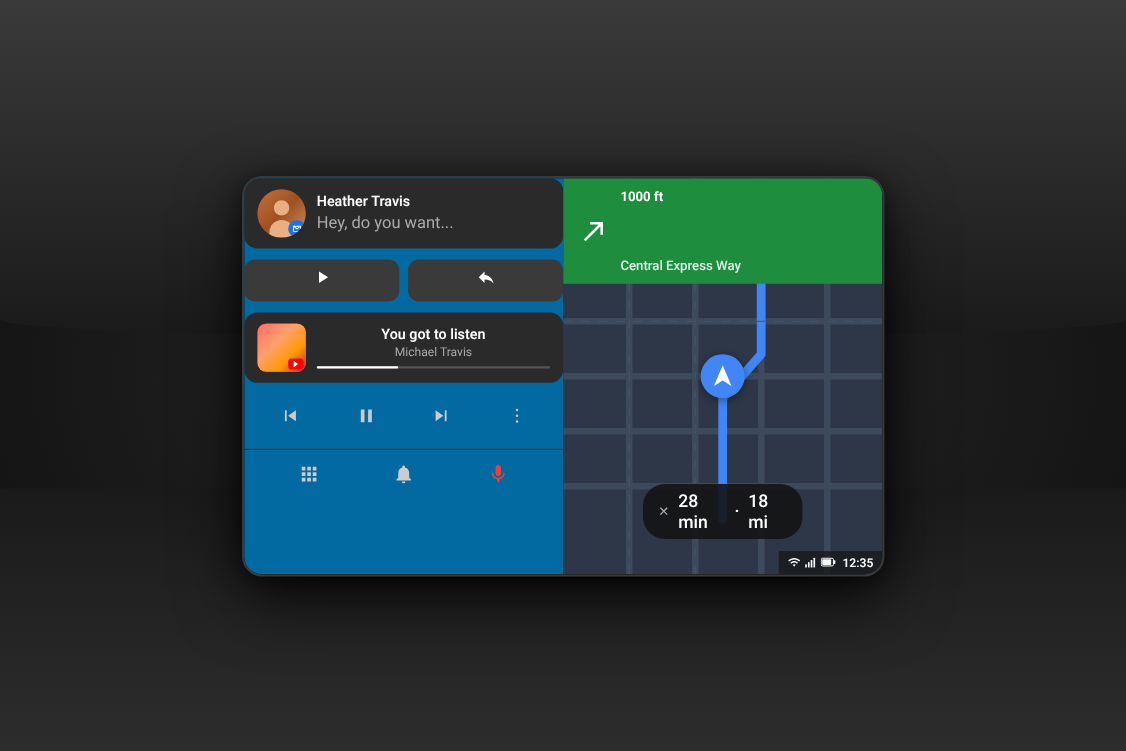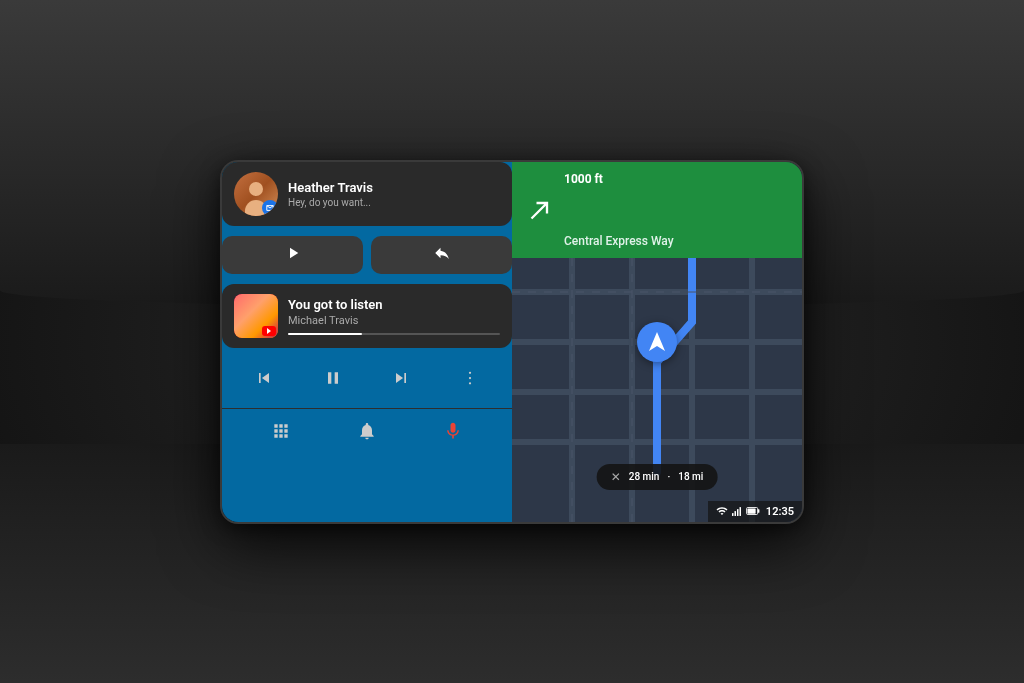--- a/index.html
+++ b/index.html
@@ -145,21 +145,21 @@
     }
 
     .message-name {
       font-size: 13px;
       font-weight: 600;
       color: #ffffff;
       margin-bottom: 2px;
     }
 
     .message-preview {
-      font-size: 10px;
+      font-size: 15px;
       color: #aaaaaa;
     }
 
     
     .action-buttons {
       display: flex;
       gap: 8px;
     }
 
     .action-btn {
@@ -180,20 +180,21 @@
     }
 
     
     .music-card {
       background: #2a2a2a;
       border-radius: 12px;
       padding: 10px 12px;
       display: flex;
       align-items: center;
       gap: 10px;
+      text-align: center;
     }
 
     .album-art {
       width: 44px;
       height: 44px;
       border-radius: 8px;
       background: linear-gradient(135deg, #e91e63 0%, #ff5722 50%, #ff9800 100%);
       flex-shrink: 0;
       display: flex;
       align-items: center;
@@ -384,21 +385,21 @@
       gap: 8px;
       z-index: 10;
     }
 
     .eta-close {
       color: #aaaaaa;
       font-size: 12px;
     }
 
     .eta-text {
-      font-size: 10px;
+      font-size: 16px;
       color: #ffffff;
       font-weight: 500;
     }
 
     
     .status-bar {
       position: absolute;
       bottom: 0;
       right: 0;
       display: flex;

